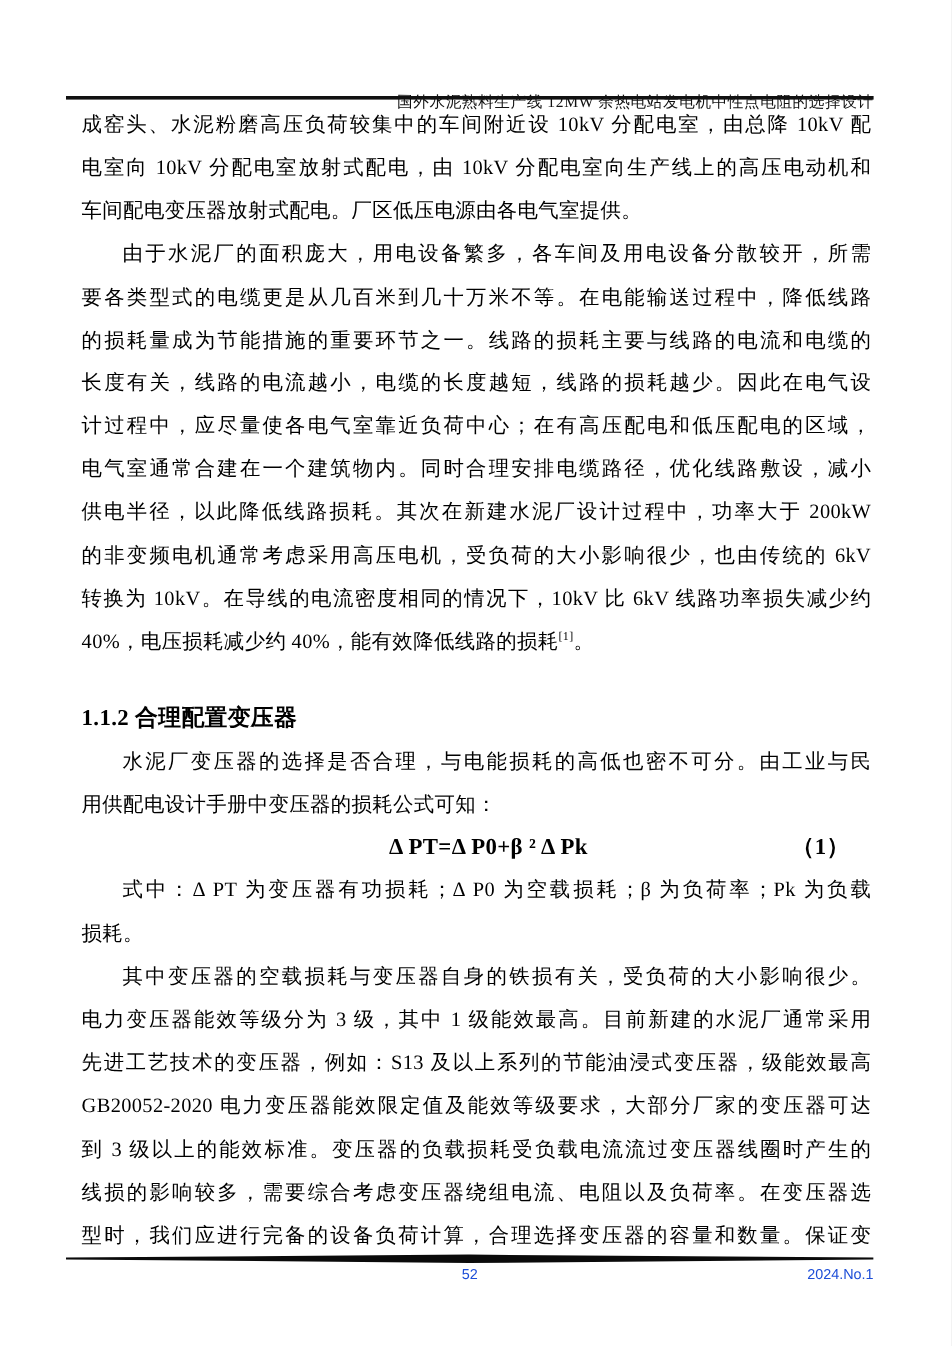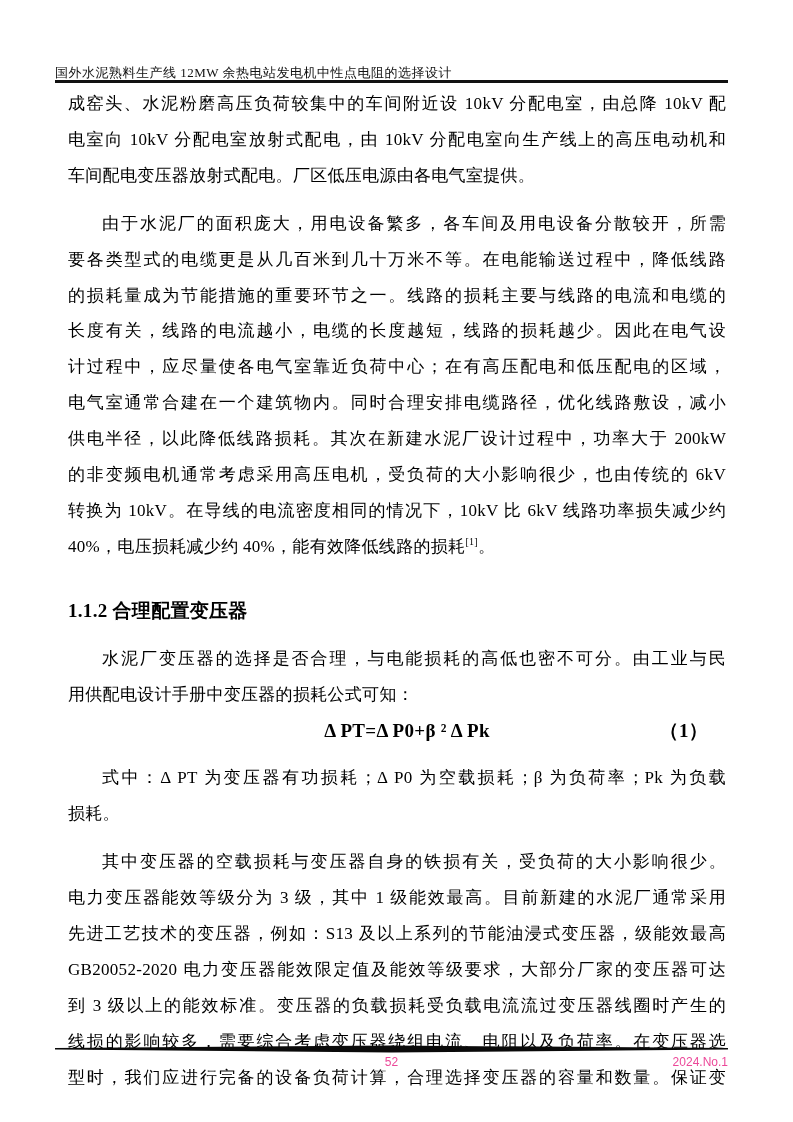--- a/index.html
+++ b/index.html
@@ -10,24 +10,24 @@
     height: 1122px;
     background: #ffffff;
     margin: 0 auto;
     overflow: hidden;
     font-family: "Liberation Serif", "DejaVu Serif", serif;
     color: #000000;
   }
   
   .header-title {
     position: absolute;
-    top: 64px;
+    top: 76px;
     left: 55px;
     width: 673px;
-    text-align: left;
+    text-align: right;
     font-size: 13px;
     letter-spacing: 0.5px;
     color: #111111;
   }
   .header-rule {
     position: absolute;
     top: 80px;
     left: 55px;
     width: 673px;
     height: 2.5px;
@@ -41,21 +41,21 @@
     width: 658px;
   }
   .line {
     font-size: 17px;
     line-height: 35.9px;
     text-align: justify;
     text-align-last: justify;
     letter-spacing: 0.3px;
   }
   .line.para-end { text-align-last: left; }
-  .line.indent { text-indent: 2em; margin-top: 12px; }
+  .line.indent { text-indent: 2em; }
   .heading {
     font-weight: bold;
     font-size: 19px;
     text-align: left;
     text-align-last: left;
     margin-top: 28px;
   }
   .formula {
     position: relative;
     font-weight: bold;
@@ -84,21 +84,21 @@
     display: block;
   }
   .footer-row {
     position: absolute;
     top: 1055px;
     left: 55px;
     width: 673px;
     height: 18px;
     font-family: "Liberation Sans", "DejaVu Sans", sans-serif;
     font-size: 12px;
-    color: #ec4899;
+    color: #1d4ed8;
   }
   .page-num {
     position: absolute;
     left: 0;
     width: 100%;
     text-align: center;
   }
   .issue {
     position: absolute;
     right: 0;

